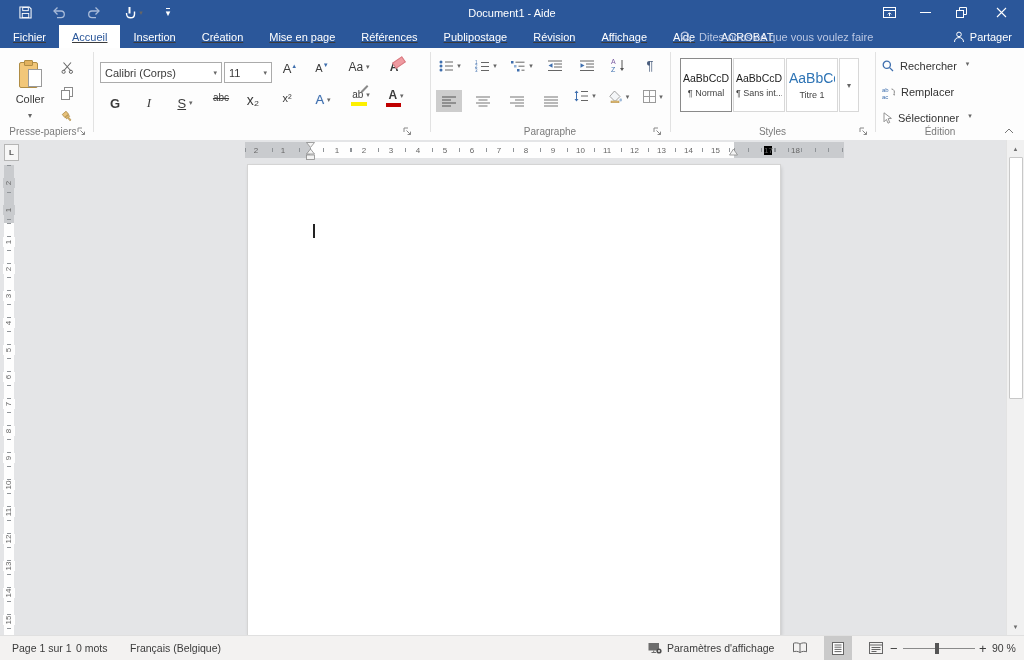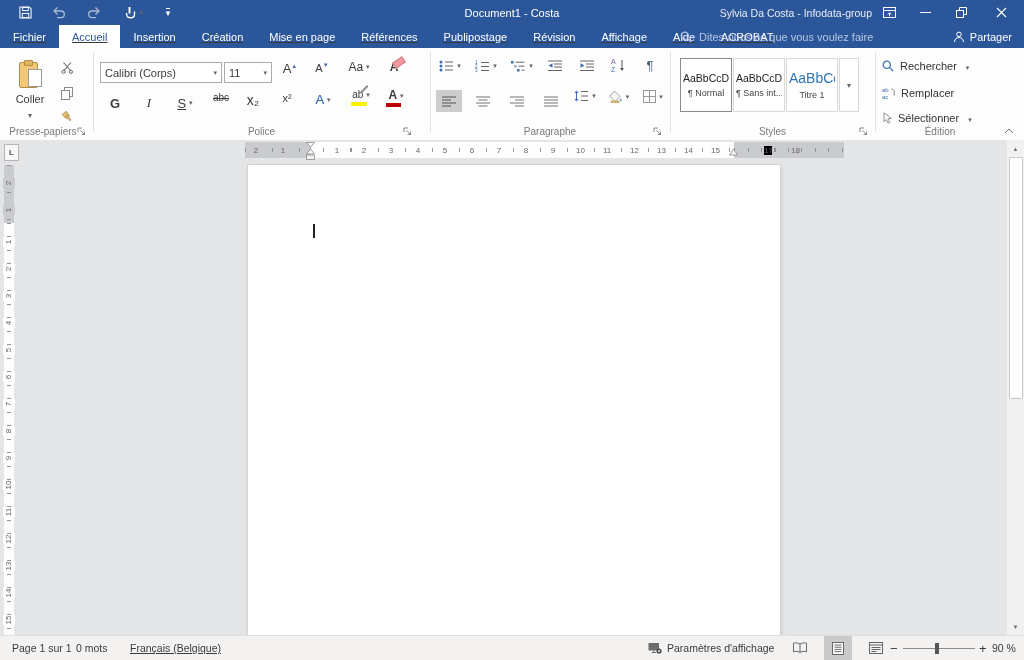--- a/index.html
+++ b/index.html
@@ -32,21 +32,21 @@
   .dd::after{content:"▾";font-size:7px;color:#666;margin-left:3px;}
   .ddonly{font-size:8px;color:#666;}
   .combo{position:absolute;height:19px;background:#fff;border:1px solid #ababab;display:flex;align-items:center;font-size:11px;padding:0 4px;justify-content:space-between;}
   .combo .car{font-size:7px;color:#666;margin-left:4px;}
   .letterbtn{font-size:13px;height:22px;}
   .active-tool{background:#cdcdcd;}
   .styles-card{position:absolute;top:10px;width:50px;height:52px;background:#fff;border:1px solid #d8d8d8;display:flex;flex-direction:column;align-items:center;justify-content:center;gap:4px;cursor:default;}
   .styles-card.selected{border:1px solid #8a8a8a;box-shadow:inset 0 0 0 1px #fff;}
   .sc-preview{font-size:10.5px;color:#222;white-space:nowrap;overflow:hidden;max-width:46px;}
   .sc-name{font-size:9px;color:#444;white-space:nowrap;overflow:hidden;max-width:46px;}
-  .ed-item{position:absolute;left:882px;display:flex;align-items:flex-end;gap:6px;font-size:11px;color:#333;cursor:default;}
+  .ed-item{position:absolute;left:882px;display:flex;align-items:flex-start;gap:6px;font-size:11px;color:#333;cursor:default;}
 
   
   #docarea{position:absolute;left:0;top:140px;width:1024px;height:495px;background:#e4e5e7;overflow:hidden;}
   #tabsel{position:absolute;left:4px;top:4px;width:13px;height:15px;background:#f7f7f7;border:1px solid #b5b5b5;
           display:flex;align-items:center;justify-content:center;font-size:8px;color:#555;font-weight:bold;}
   #hruler{position:absolute;left:245px;top:2px;width:600px;height:17px;font-size:8px;color:#666;}
   .hseg{position:absolute;top:0;height:16px;}
   .hseg::before{content:"";position:absolute;left:0;right:0;top:6px;height:4px;
      background-image:repeating-linear-gradient(to right,#909498 0,#909498 1px,transparent 1px,transparent 13.5px);}
   .hnum{position:absolute;top:3.5px;width:8px;text-align:center;line-height:9px;}
@@ -116,22 +116,21 @@
     </div>
     <div class="qat-btn dd" style="left:118px;width:32px;">
       <svg width="11" height="13" viewBox="0 0 11 13">
           <path d="M4.5 1 v6.5" stroke="#fff" stroke-width="2" fill="none"></path>
           <path d="M1.5 7 c0 3.8 1.2 4.8 4.2 4.8 c2.8 0 3.8 -1.4 3.8 -3.8 v-2.6" stroke="#fff" stroke-width="1.4" fill="none"></path>
         </svg>
     </div>
     <div class="qat-btn" style="left:158px;width:20px;font-size:9px;">
       <span style="border-top:1px solid #fff;line-height:8px;">▾</span>
     </div>
-    <div id="win-title">Document1  -  Costa</div>
-    <div id="user-name">Sylvia Da Costa - Infodata-group</div>
+    <div id="win-title">Document1  -  Aide</div>
     <div class="win-ctl" style="right:120px;">
       <svg width="13" height="11" viewBox="0 0 13 11">
           <rect x=".5" y=".5" width="12" height="10" fill="none" stroke="#fff"></rect>
           <path d="M.5 3.5 h12" stroke="#fff"></path>
           <path d="M6.5 9.2 v-3.2 M4.8 7.4 l1.7 -1.7 l1.7 1.7" stroke="#fff" fill="none"></path>
         </svg>
     </div>
     <div class="win-ctl" style="right:84px;">
       <svg width="11" height="11" viewBox="0 0 11 11">
           <path d="M0 5.5 h11" stroke="#fff"></path>
@@ -262,21 +261,20 @@
     </div>
     <div class="rbtn dd" style="left:308px;top:44px;width:30px;font-size:13px;color:#3f6fae;">
       <span style="text-shadow:0 0 1px #9fb9dd;">A</span>
     </div>
     <div class="rbtn dd" style="left:344px;top:42px;width:34px;">
       <span class="hl-ab"><span>ab</span><span class="pen"></span><span class="bar"></span></span>
     </div>
     <div class="rbtn dd" style="left:380px;top:42px;width:32px;">
       <span class="fc-a"><span style="font-weight:bold;">A</span><span class="bar"></span></span>
     </div>
-    <div class="glabel" style="left:93px;width:337px;">Police</div>
     <div class="launcher" style="left:402px;">
       <svg width="9" height="9" viewBox="0 0 9 9">
           <path d="M1 1 h4 M1 1 v4" stroke="#888" fill="none"></path>
           <path d="M3.5 3.5 l4 4 M7.5 4.6 v2.9 h-2.9" stroke="#888" fill="none"></path>
         </svg>
     </div>
 
     <div class="rbtn dd" style="left:436px;top:12px;width:28px;">
       <svg width="15" height="12" viewBox="0 0 15 12">
           <circle cx="2" cy="2" r="1.5" fill="#3f6fae"></circle>
@@ -496,21 +494,21 @@
     <div id="vscroll">
       <div class="scr-arrow" style="top:0;">▲</div>
       <div id="scr-thumb"></div>
       <div class="scr-arrow" style="top:478px;">▼</div>
     </div>
   </div>
 
   <div id="statusbar">
     <div class="sb-item" style="left:12px;">Page 1 sur 1</div>
     <div class="sb-item" style="left:76px;">0 mots</div>
-    <div class="sb-item" style="left:130px;text-decoration:underline;">Français (Belgique)</div>
+    <div class="sb-item" style="left:130px;">Français (Belgique)</div>
 
     <div class="sb-item" style="left:648px;gap:5px;">
       <svg width="14" height="12" viewBox="0 0 14 12">
           <rect x="0.5" y="1" width="10.5" height="7.5" fill="#6d6d6d"></rect>
           <path d="M3.5 10.5 h4.5" stroke="#6d6d6d"></path>
           <path d="M5.7 8.5 v2" stroke="#6d6d6d"></path>
           <circle cx="11" cy="9" r="2.6" fill="#4d4d4d"></circle>
           <circle cx="11" cy="9" r="1" fill="#f3f2f1"></circle>
         </svg>
       <span>Paramètres d'affichage</span>

